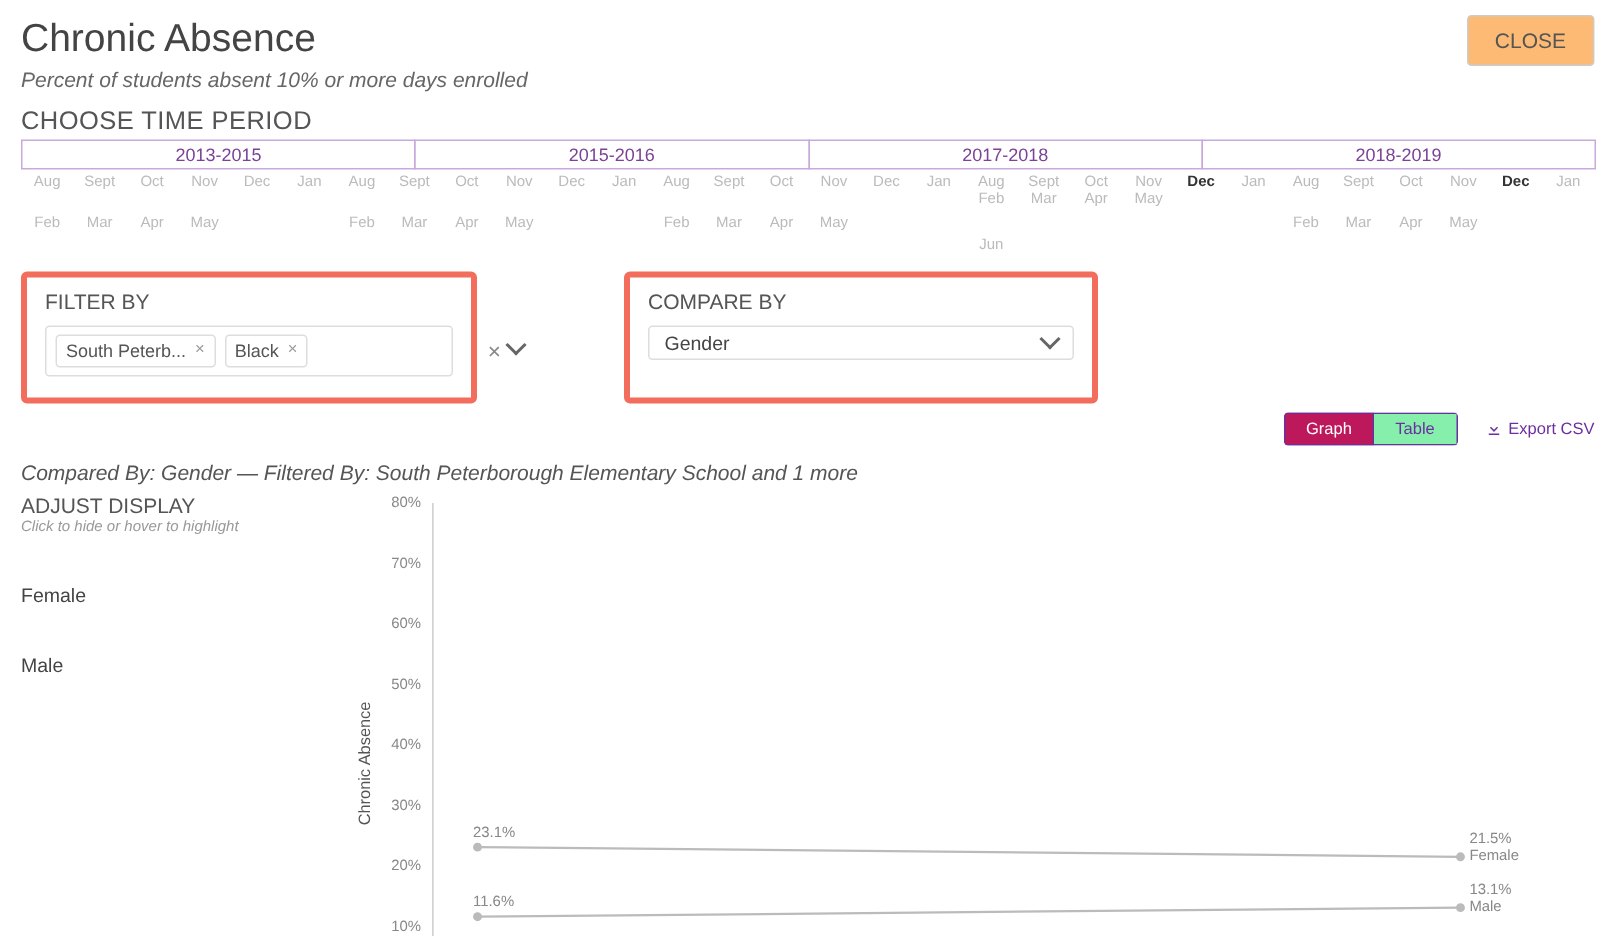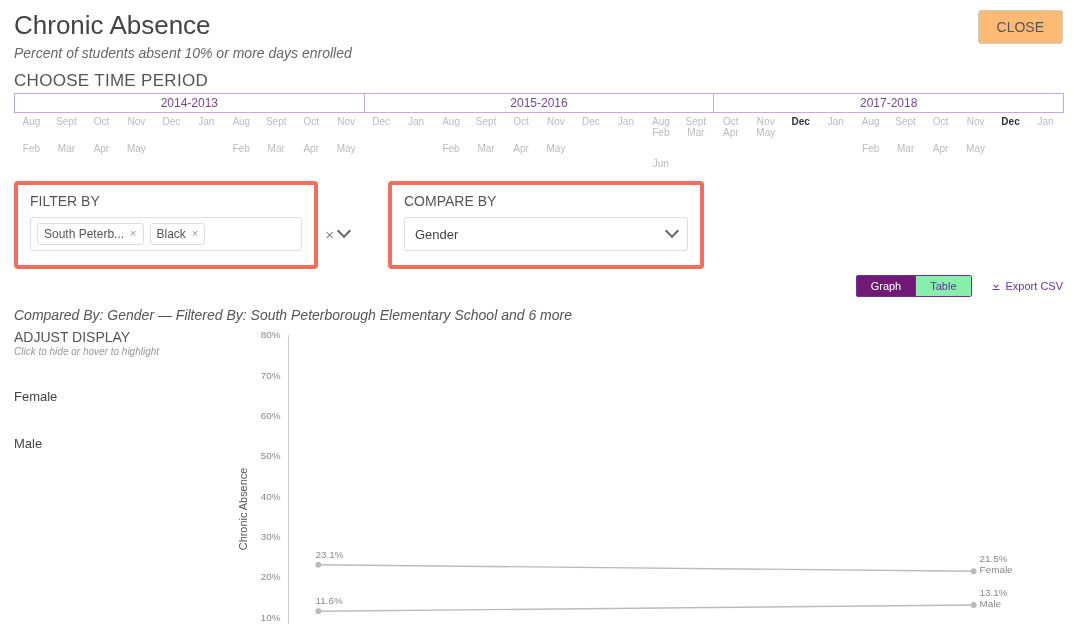--- a/index.html
+++ b/index.html
@@ -8,36 +8,36 @@
   .title { font-size: 26px; font-weight: 400; color: #444; }
   .subtitle { font-size: 14px; font-style: italic; color: #666; margin-top: 4px; }
   .close-btn { border: 1px solid #ccc; background: #fdba74; padding: 8px 18px; font-size: 14px; color: #555; border-radius: 3px; cursor: pointer; }
   .section-label { font-size: 17px; color: #555; margin-top: 10px; margin-bottom: 2px; letter-spacing: 0.3px; }
   .year-row { display: flex; }
   .year-tab { flex: 1; text-align: center; font-size: 12px; color: #7b4397; border: 1px solid #c9a9dc; padding: 2px 0; cursor: pointer; margin-right: -1px; }
   .months-row { display: flex; margin-top: 3px; }
   .year-months { flex: 1; display: grid; grid-template-columns: repeat(6,1fr); font-size: 10px; color: #bbb; }
   .year-months span { text-align: center; line-height: 11px; }
   .year-months span.bold { color: #333; font-weight: 700; }
-  .controls-row { display: flex; gap: 70px; margin-top: 12px; }
+  .controls-row { display: flex; gap: 98px; margin-top: 12px; }
   .highlight-box { border: 4px solid #f26d5b; border-radius: 4px; padding: 8px 12px 14px; }
   .filter-box { width: 304px; position: relative; }
   .compare-box { width: 316px; margin-left: 0; }
   .box-title { font-size: 14px; color: #555; margin-bottom: 8px; }
   .chip-row { display: flex; align-items: center; gap: 6px; border: 1px solid #ddd; border-radius: 3px; padding: 4px 6px; height: 34px; }
   .chip { border: 1px solid #ddd; border-radius: 3px; padding: 3px 6px; font-size: 12px; color: #555; display: flex; align-items: flex-start; gap: 6px; }
   .chip .x { color: #999; cursor: pointer; font-size: 11px; }
   .filter-extra { position: absolute; right: -35px; top: 40px; display: flex; align-items: center; gap: 5px; color: #888; }
   .filter-extra .x { font-size: 15px; cursor: pointer; }
   .chev { border: solid #666; border-width: 0 2px 2px 0; display: inline-block; padding: 4px; transform: rotate(45deg); margin-bottom: 3px; }
-  .select-box { border: 1px solid #ddd; border-radius: 3px; padding: 7px 10px; display: flex; justify-content: space-between; align-items: center; height: 34px; font-size: 13px; color: #444; cursor: pointer; }
+  .select-box { border: 1px solid #ddd; border-radius: 3px; padding: 7px 10px; display: flex; justify-content: space-between; align-items: center; height: 23px; font-size: 13px; color: #444; cursor: pointer; }
   .toolbar { display: flex; justify-content: flex-end; align-items: center; gap: 18px; margin-top: 6px; }
   .tog-group { display: flex; border-radius: 3px; overflow: hidden; font-size: 11px; }
   .tog { padding: 4px 14px; border: 1px solid #6b2fa0; cursor: pointer; }
-  .tog.active { background: #701a75; color: #fff; }
+  .tog.active { background: #be185d; color: #fff; }
   .tog.inactive { background: #86efac; color: #6b2fa0; border-left: none; }
   .export { display: flex; align-items: center; gap: 4px; color: #6b2fa0; font-size: 11px; cursor: pointer; }
   .export svg { width: 12px; height: 12px; }
   .summary { font-size: 14px; font-style: italic; color: #555; margin-top: 10px; }
   .main-row { display: flex; margin-top: 6px; }
   .left-col { width: 215px; padding-left: 0; }
   .adjust-title { font-size: 14px; color: #555; }
   .adjust-sub { font-size: 10px; font-style: italic; color: #999; margin-top: 1px; }
   .legend-item { font-size: 13px; color: #444; margin-top: 32px; cursor: pointer; }
   .chart-area { flex: 1; position: relative; }
@@ -55,23 +55,24 @@
 <div class="header-row">
   <div>
     <div class="title">Chronic Absence</div>
     <div class="subtitle">Percent of students absent 10% or more days enrolled</div>
   </div>
   <button class="close-btn">CLOSE</button>
 </div>
 
 <div class="section-label">CHOOSE TIME PERIOD</div>
 <div class="year-row">
-  <div class="year-tab">2014-2013</div>
+  <div class="year-tab">2013-2015</div>
   <div class="year-tab">2015-2016</div>
   <div class="year-tab">2017-2018</div>
+  <div class="year-tab">2018-2019</div>
 </div>
 <div class="months-row" id="months-row">
     <div class="year-months">
       <span>Aug</span>
       <span>Sept</span>
       <span>Oct</span>
       <span>Nov</span>
       <span>Dec</span>
       <span>Jan</span>
       <span>Feb</span>
@@ -163,21 +164,21 @@
     <div class="tog inactive">Table</div>
   </div>
   <div class="export">
     <svg viewBox="0 0 24 24">
         <path fill="#6b2fa0" d="M12 3v10l4-4 1.4 1.4L12 16 6.6 10.4 8 9l4 4V3h0zM5 18h14v2H5z"></path>
       </svg>
     <span>Export CSV</span>
   </div>
 </div>
 
-<div class="summary">Compared By: Gender — Filtered By: South Peterborough Elementary School and 6 more</div>
+<div class="summary">Compared By: Gender — Filtered By: South Peterborough Elementary School and 1 more</div>
 
 <div class="main-row">
   <div class="left-col">
     <div class="adjust-title">ADJUST DISPLAY</div>
     <div class="adjust-sub">Click to hide or hover to highlight</div>
     <div class="legend-item">Female</div>
     <div class="legend-item">Male</div>
   </div>
   <div class="chart-area">
     <svg id="chart-svg" viewBox="0 0 840 360">

